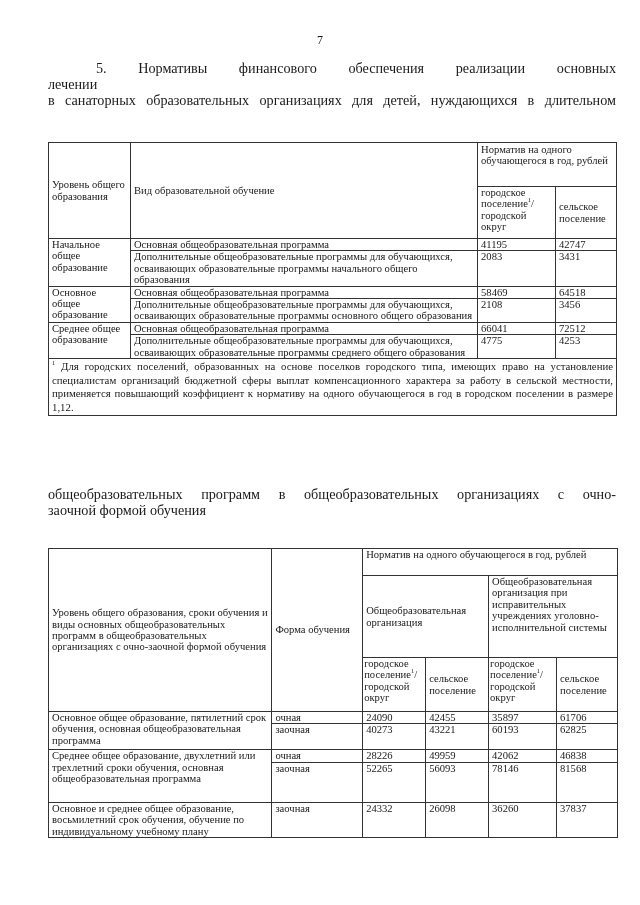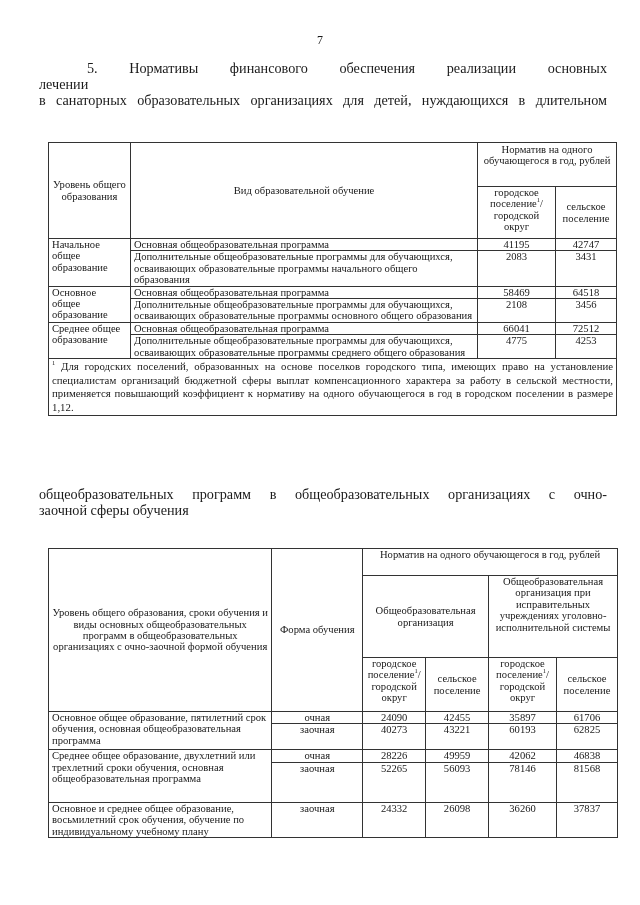--- a/index.html
+++ b/index.html
@@ -2,29 +2,29 @@
 <html><head>
 <meta charset="utf-8">
 <style>
   html, body { margin: 0; padding: 0; background: #ffffff; }
   body {
     width: 640px; height: 905px; position: relative; overflow: hidden;
     font-family: "Liberation Serif", "DejaVu Serif", serif; color: #1a1a1a;
   }
   .page-num { position: absolute; top: 33px; left: 0; width: 640px; text-align: center; font-size: 12px; }
   .heading {
-    position: absolute; left: 39px; width: 568px; font-size: 14.2px; line-height: 16px;
+    position: absolute; left: 48px; width: 568px; font-size: 14.2px; line-height: 16px;
     text-align: justify;
   }
   .heading .line { display: block; }
   .heading .first { text-indent: 48px; text-align-last: justify; }
   .heading .just { text-align-last: justify; }
   table { border-collapse: collapse; position: absolute; font-size: 10.6px; line-height: 11.4px; }
   td { border: 1px solid #333; padding: 0 3px; vertical-align: top; }
-  .c { text-align: center; }
+  .c { text-align: left; }
   .mid { vertical-align: middle; }
   sup { font-size: 6.5px; line-height: 0; }
   .footnote td { text-align: justify; padding: 1px 3px; }
 </style>
 </head>
 <body>
 
 <div class="page-num">7</div>
 
 <div class="heading" style="top:60px;">
@@ -88,21 +88,21 @@
   </tr>
 
   <tr class="footnote">
     <td colspan="4" style="line-height:13.5px; font-size:10.8px;"><sup>1</sup><span> Для городских поселений, образованных на основе поселков городского типа, имеющих право на установление специалистам организаций бюджетной сферы выплат компенсационного характера за работу в сельской местности, применяется повышающий коэффициент к нормативу на одного обучающегося в год в городском поселении в размере 1,12.</span></td>
   </tr>
 </tbody>
   </table>
 
 <div class="heading" style="top:486px;">
   <span class="line just">общеобразовательных программ в общеобразовательных организациях с очно-</span>
-  <span class="line">заочной сферы обучения</span>
+  <span class="line">заочной формой обучения</span>
 </div>
 
 <table style="left:48px; top:548px; width:570px;">
   <colgroup>
       <col style="width:224px">
       <col style="width:91px">
       <col style="width:63px">
       <col style="width:63px">
       <col style="width:68px">
       <col style="width:61px">

